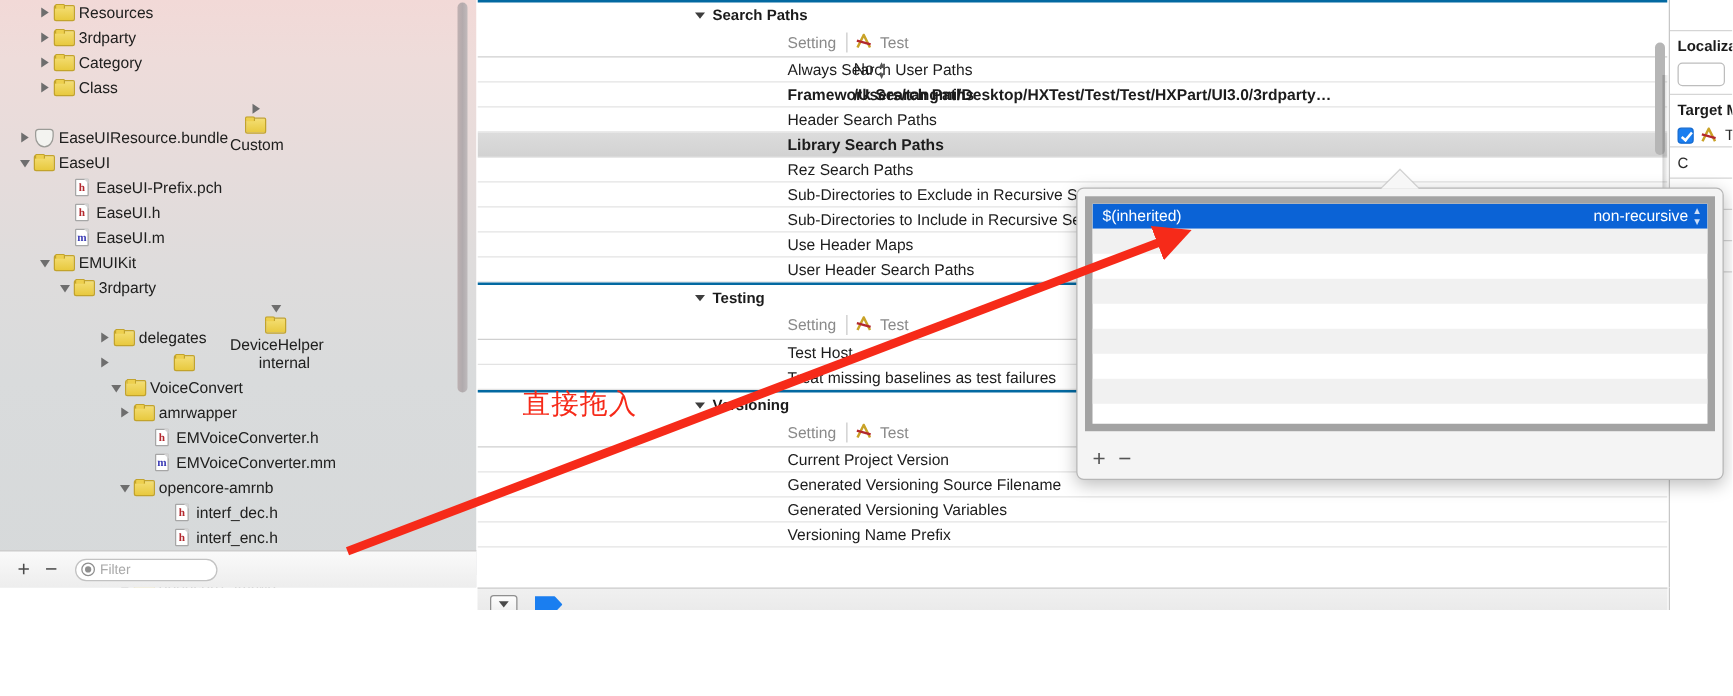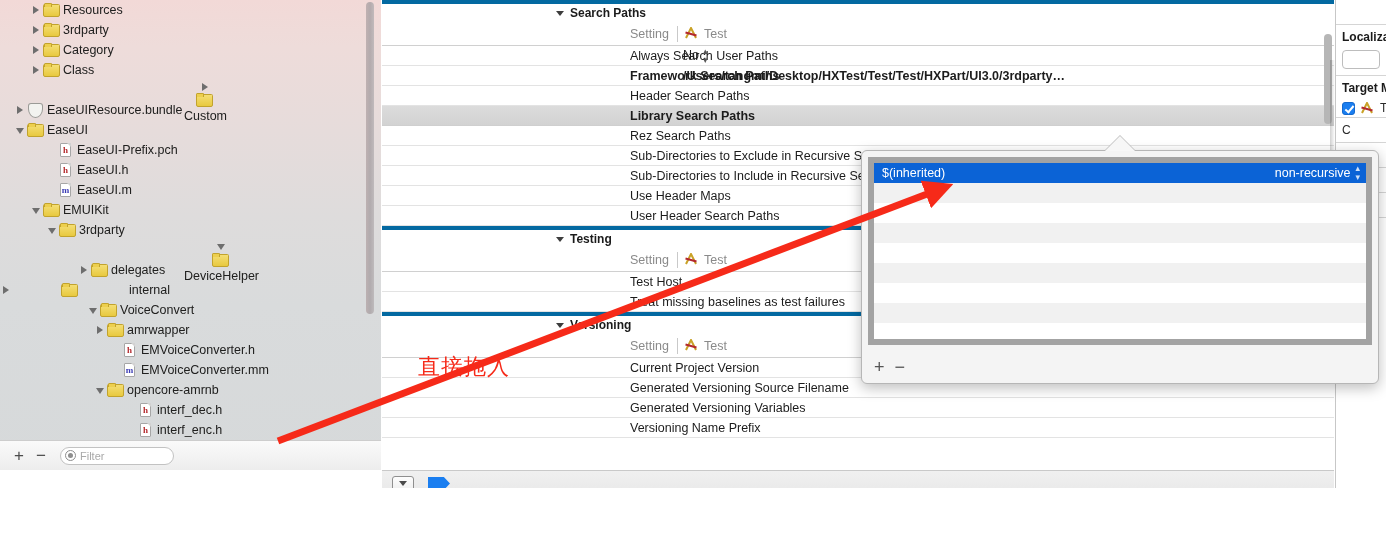--- a/index.html
+++ b/index.html
@@ -174,21 +174,21 @@
   }
   #bs-table {
     position:absolute; left:0; top:0;
     width:952px;
   }
   .grp-head {
     height:22px;
     display:flex; align-items:center;
     font-size:12px; font-weight:700; color:#1b1b1b;
     padding-left:174px;
-    border-top:4px solid #0369a1;
+    border-top:2px solid #0369a1;
     background:#fff;
   }
   .grp-head .tri {
     width:0;height:0;
     border-top:5px solid #3d3d3d;
     border-left:4px solid transparent;
     border-right:4px solid transparent;
     margin-right:6px;
   }
   .col-head {
@@ -358,21 +358,20 @@
     gap:10px; padding-left:6px;
   }
 
   
   #annot-text {
     position:absolute; left:418px; top:308px;
     font-size:22px; color:#f62a19;
     font-family:"DejaVu Sans", sans-serif;
     letter-spacing:1px;
     z-index:60;
-    margin-top:44px;
   }
   #arrow-svg {
     position:absolute; left:0; top:0;
     width:1386px; height:557px;
     z-index:59; pointer-events:none;
   }
 
   
   #bottom-white-l {
     position:absolute; left:382px; top:497px;
@@ -477,21 +476,21 @@
         <div class="tree-row" style="padding-left: 62px; flex-direction: column;">
           <span class="disc open"></span>
           <span class="ico folder"></span>
           <span class="tlabel">DeviceHelper</span>
         </div>
         <div class="tree-row" style="padding-left: 78px;">
           <span class="disc closed"></span>
           <span class="ico folder"></span>
           <span class="tlabel">delegates</span>
         </div>
-        <div class="tree-row" style=" gap: 48px;">
+        <div class="tree-row" style="padding-left: 78px; gap: 48px;">
           <span class="disc closed"></span>
           <span class="ico folder"></span>
           <span class="tlabel">internal</span>
         </div>
         <div class="tree-row" style="padding-left: 87px;">
           <span class="disc open"></span>
           <span class="ico folder"></span>
           <span class="tlabel">VoiceConvert</span>
         </div>
         <div class="tree-row" style="padding-left: 94px;">

